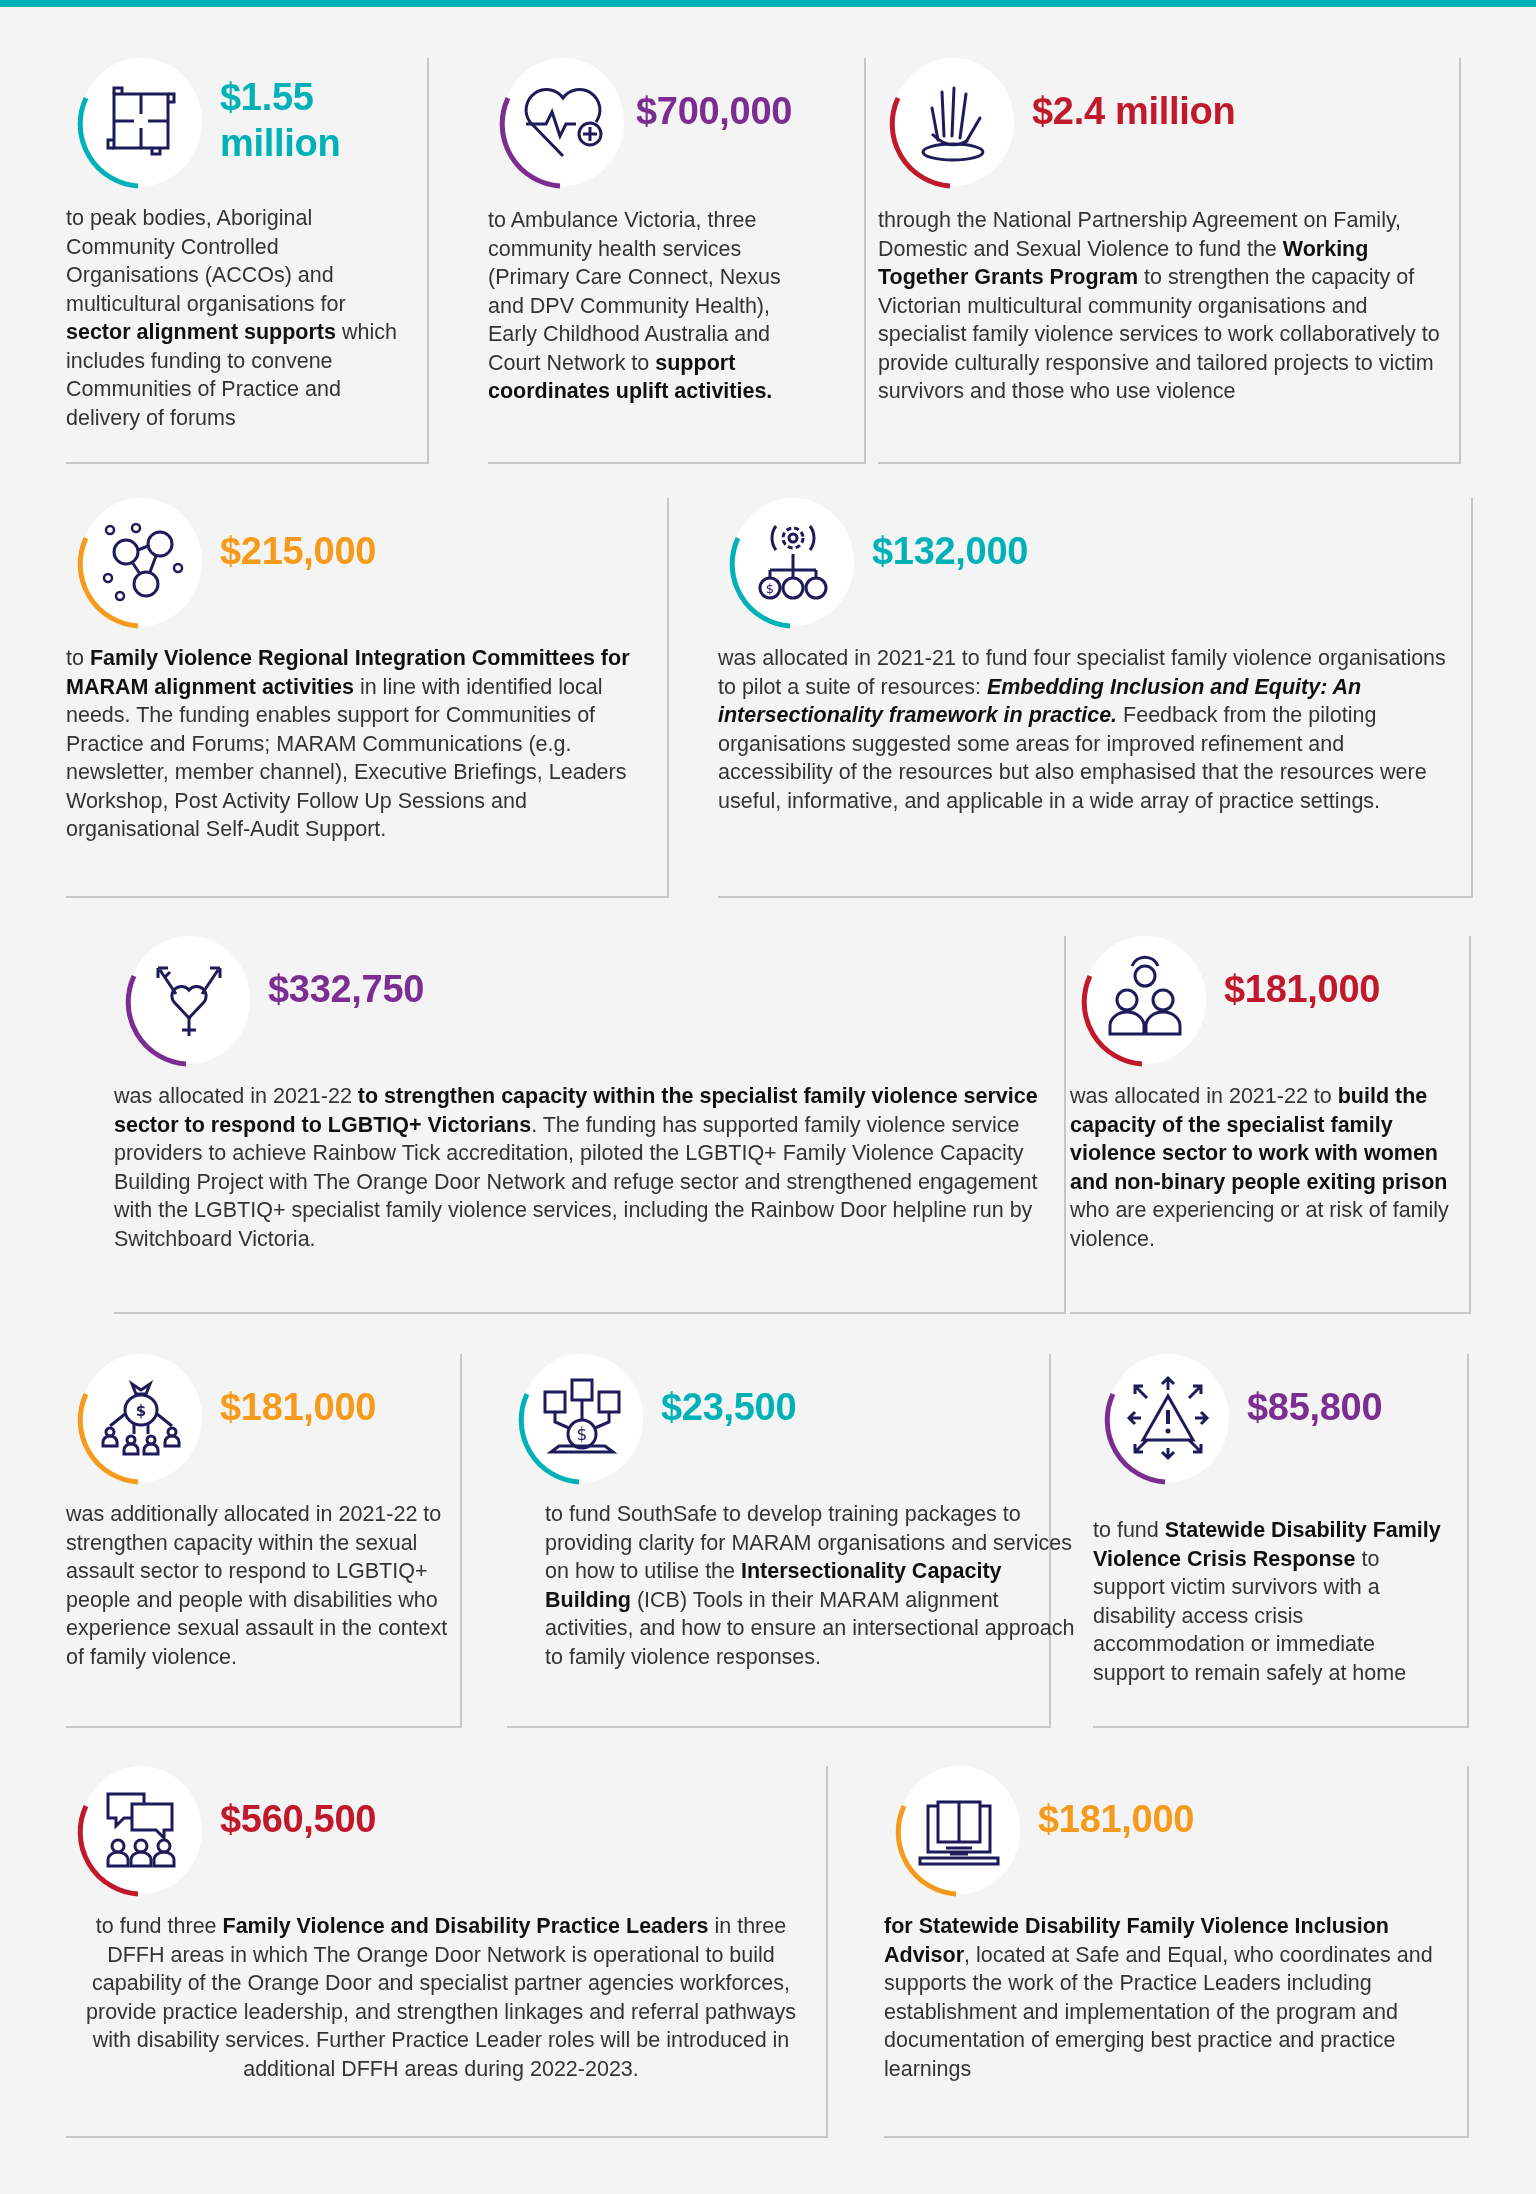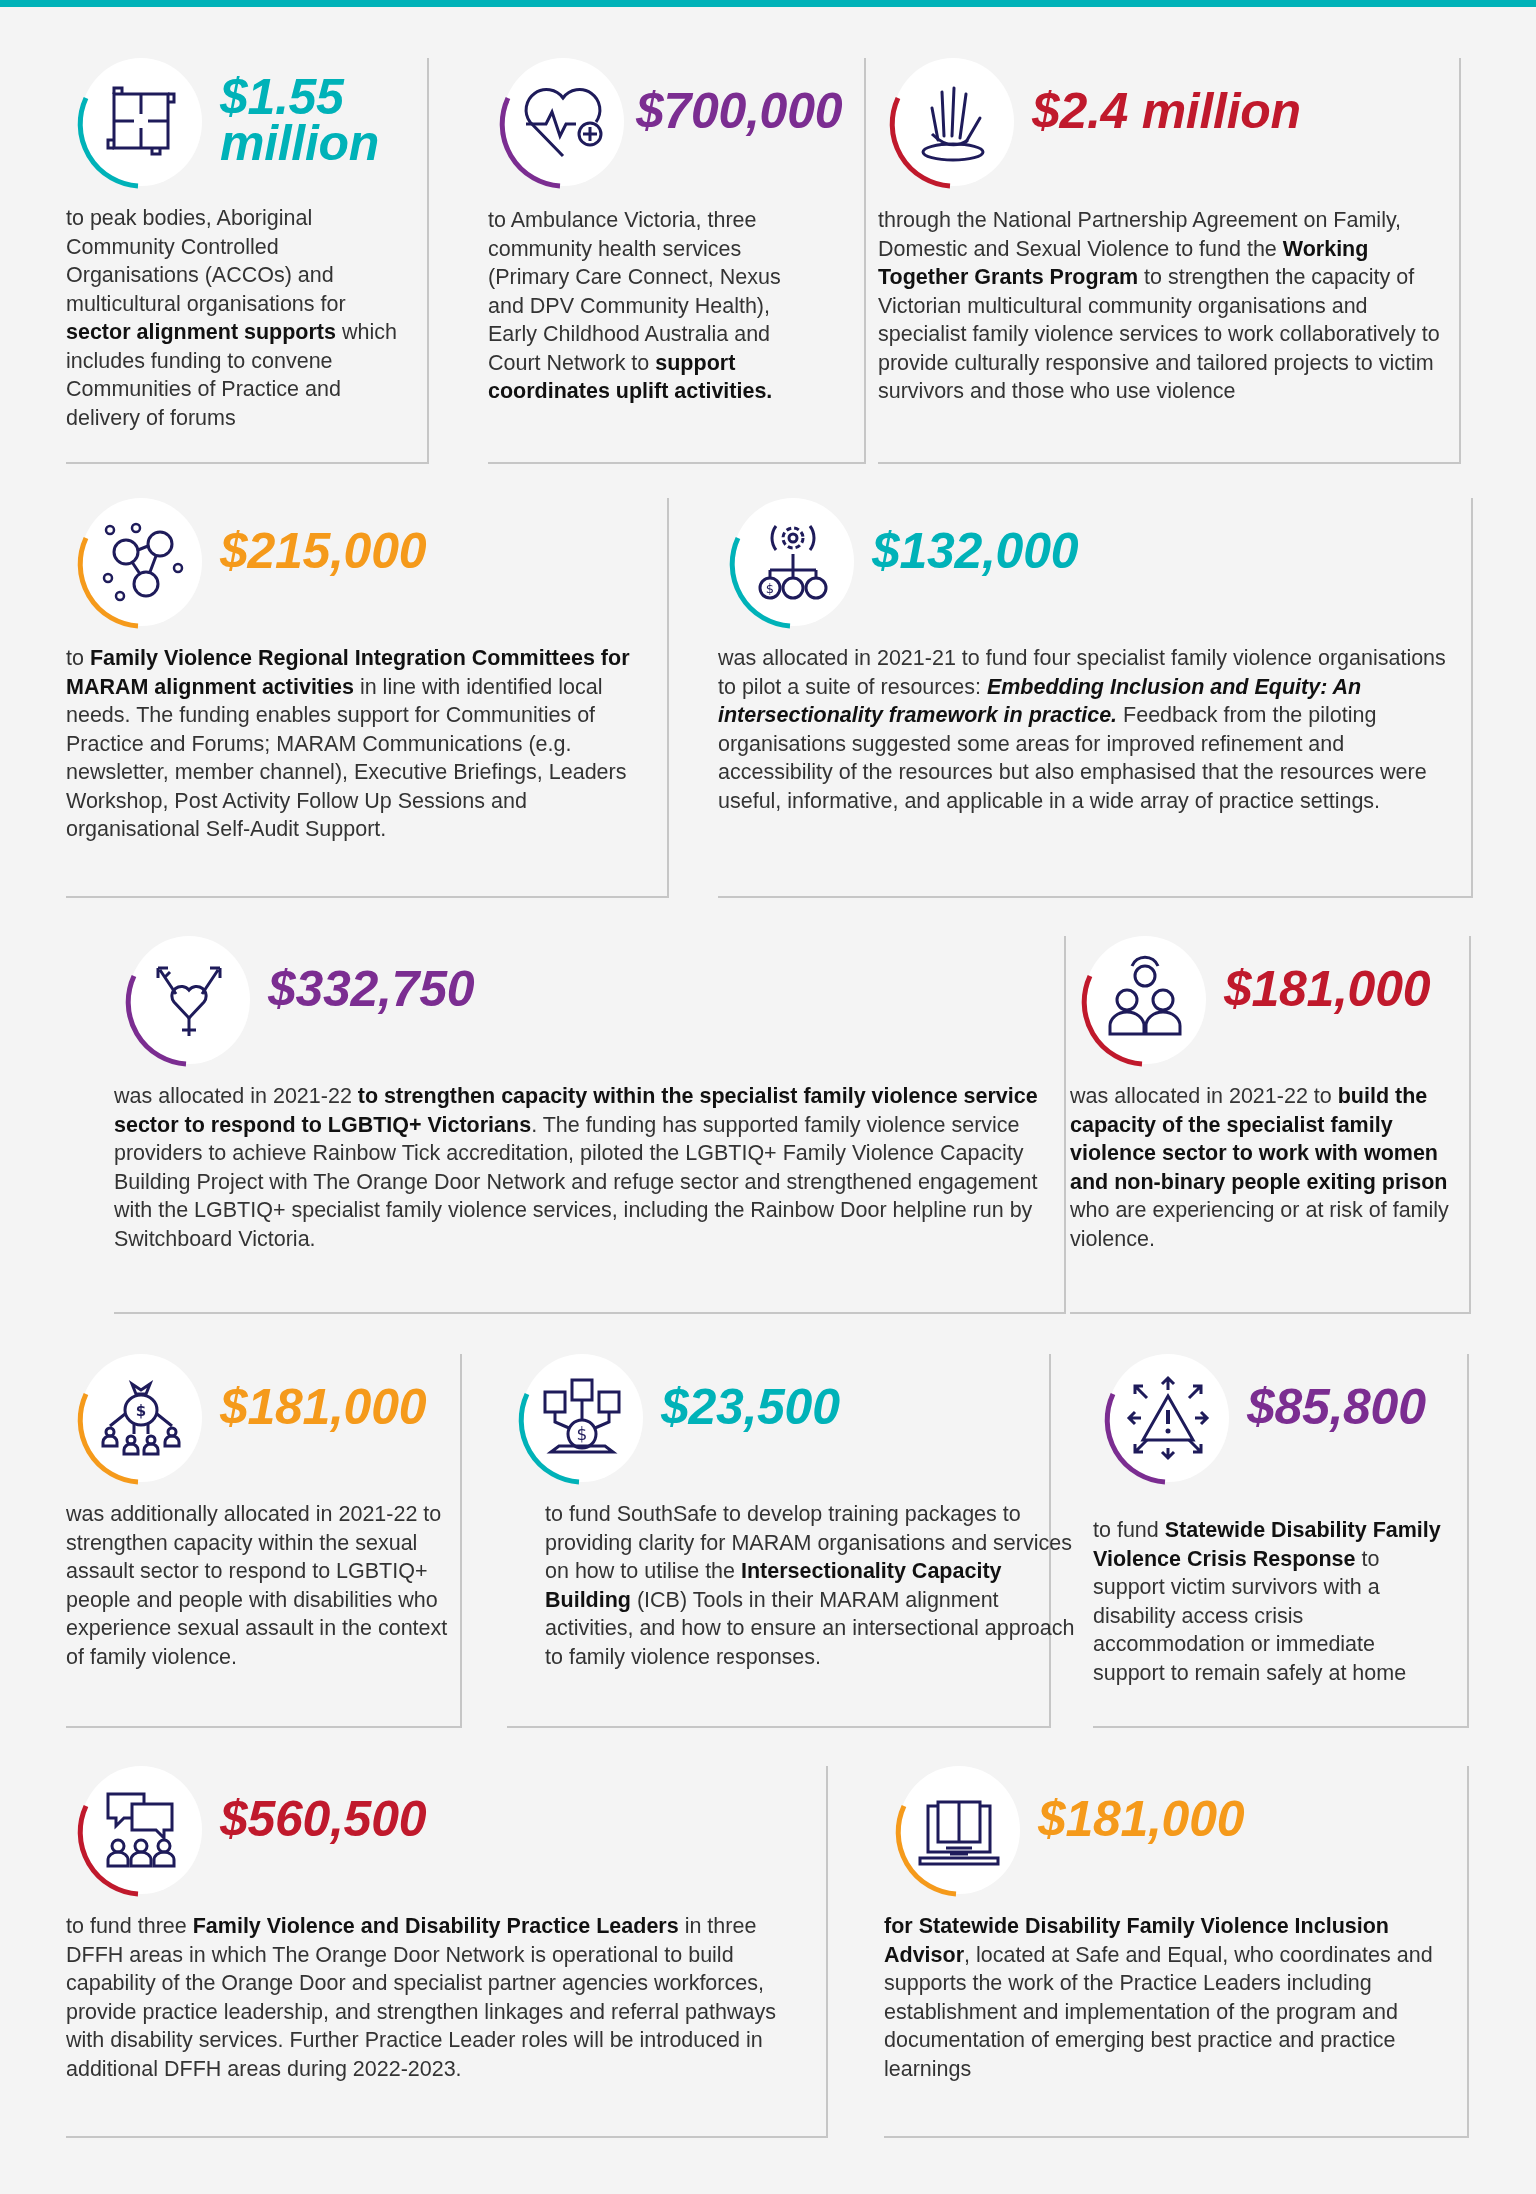--- a/index.html
+++ b/index.html
@@ -16,22 +16,22 @@
   }
   .head { position: absolute; left: 0; top: 0; height: 132px; width: 100%; }
   .icon-wrap { position: absolute; left: 2px; top: 0; width: 132px; height: 132px; }
   .icon-circle {
     position: absolute; left: 12px; top: 0; width: 122px; height: 128px; border-radius: 50%;
     background: #ffffff;
   }
   .icon-arc { position: absolute; left: 0; top: 0; width: 132px; height: 132px; }
   .icon-glyph { position: absolute; left: 30px; top: 18px; width: 86px; height: 90px; }
   .amount {
-    position: absolute; top: 30px; font-weight: bold; font-size: 50px; line-height: 46px;
-    white-space: nowrap; letter-spacing: -0.3px; font-style: italic;
+    position: absolute; top: 30px; font-weight: bold; font-size: 38px; line-height: 46px;
+    white-space: nowrap; letter-spacing: -0.3px;
   }
   .amount.two-line { top: 18px; line-height: 46px; white-space: normal; width: 160px; }
   .desc {
     position: absolute; left: 0; font-size: 21.5px; line-height: 28.5px; color: #333333;
   }
   .desc b { font-weight: bold; color: #111111; }
   .teal { color: #00b2b8; } .purple { color: #7b2d91; } .red { color: #c0192c; } .orange { color: #f59a1b; }
 </style>
 </head>
 <body>
@@ -253,21 +253,21 @@
             <path d="M10 78 l12 -12 M10 70 v8 h8"></path>
             <path d="M76 78 l-12 -12 M76 70 v8 h-8"></path>
           </g>
         </svg>
       </div>
     <div class="amount purple" style="left:154px;">$85,800</div>
   </div>
   <div class="desc" style="top:162px; width:350px;">to fund <b>Statewide Disability Family Violence Crisis Response</b> to support victim survivors with a disability access crisis accommodation or immediate support to remain safely at home</div>
 </div>
 
-<div class="card" style="left:66px; top:1766px; width:762px; height:372px;">
+<div class="card" style="left:66px; top:1766px; width:762px; height:372px;text-align:center;">
   <div class="head">
     <div class="icon-wrap">
         <div class="icon-circle"></div>
         <svg class="icon-arc" viewBox="0 0 132 132">
           <path d="M18 40 A62 62 0 0 0 70 128" fill="none" stroke="#c0192c" stroke-width="5" stroke-linecap="butt"></path>
         </svg>
         <svg class="icon-glyph" viewBox="0 0 86 86">
           <g fill="none" stroke="#1e1b5a" stroke-width="3">
             <path d="M10 8 h36 v24 h-20 l-8 8 v-8 h-8 Z"></path>
             <path d="M34 18 h40 v26 h-8 v8 l-8 -8 h-24 Z" fill="#fff"></path>

